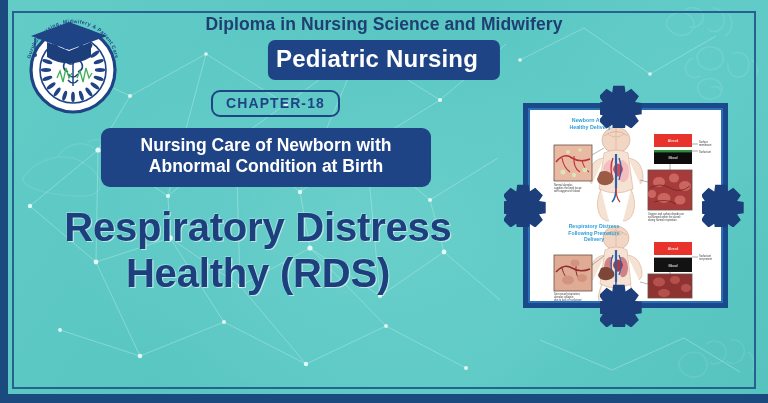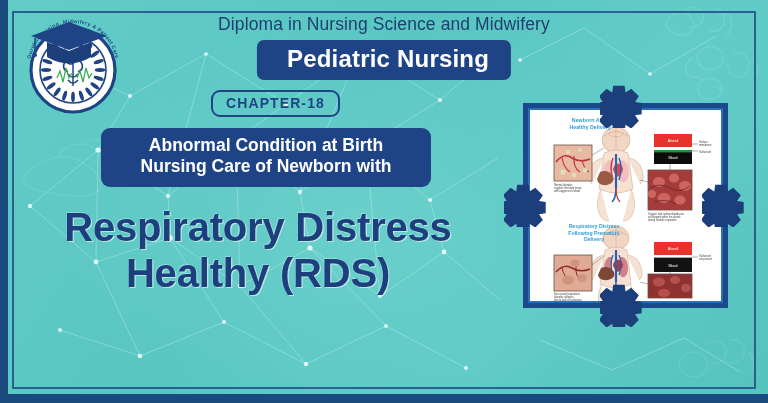--- a/index.html
+++ b/index.html
@@ -53,29 +53,29 @@
   
   .logo {
     position:absolute; left:21px; top:14px;
     width:104px; height:104px;
   }
 
   
   .headline {
     position:absolute; left:0; top:14px; width:768px;
     text-align:center;
-    font-size:17.5px; font-weight:normal;
+    font-size:17.5px; font-weight:bold;
     color:#1f3f73; letter-spacing:.1px;
   }
   .pill-main {
     position:absolute; left:50%; top:40px;
     transform:translateX(-50%);
     background:#1f4486;
     border-radius:7px;
-    padding:5px 22px 7px 30px;
+    padding:5px 22px 7px 8px;
     color:#ffffff;
     font-size:24px; font-weight:bold;
     letter-spacing:.2px;
     white-space:nowrap;
   }
   .chapter-badge {
     position:absolute; left:211px; top:90px;
     border:2px solid #1f4486;
     border-radius:9px;
     padding:3px 13px 4px 13px;
@@ -325,22 +325,22 @@
     </svg>
   </div>
 
   <div class="headline">Diploma in Nursing Science and Midwifery</div>
 
   <div class="pill-main">Pediatric Nursing</div>
 
   <div class="chapter-badge">CHAPTER-18</div>
 
   <div class="pill-sub">
+    <div>Nursing Care of Newborn with</div>
     <div>Abnormal Condition at Birth</div>
-    <div>Nursing Care of Newborn with</div>
   </div>
 
   <div class="title-big">
     <div>Respiratory Distress</div>
     <div>Healthy (RDS)</div>
   </div>
 
 
   <div class="img-card">
     <div class="img-card-inner">

